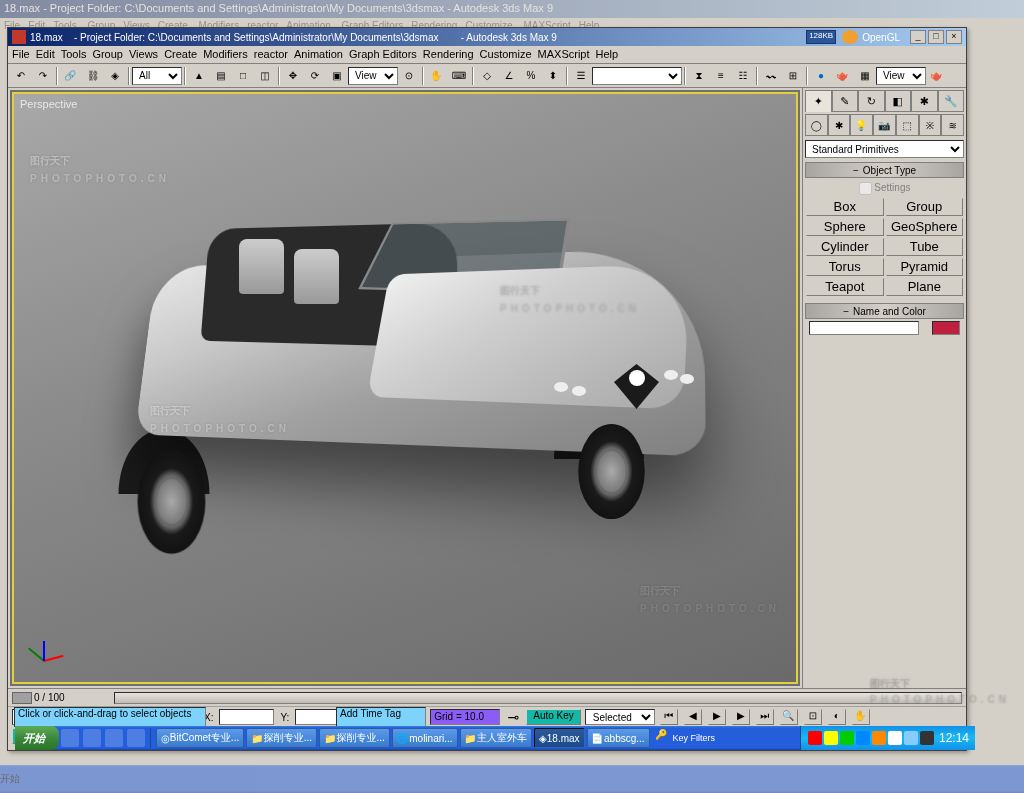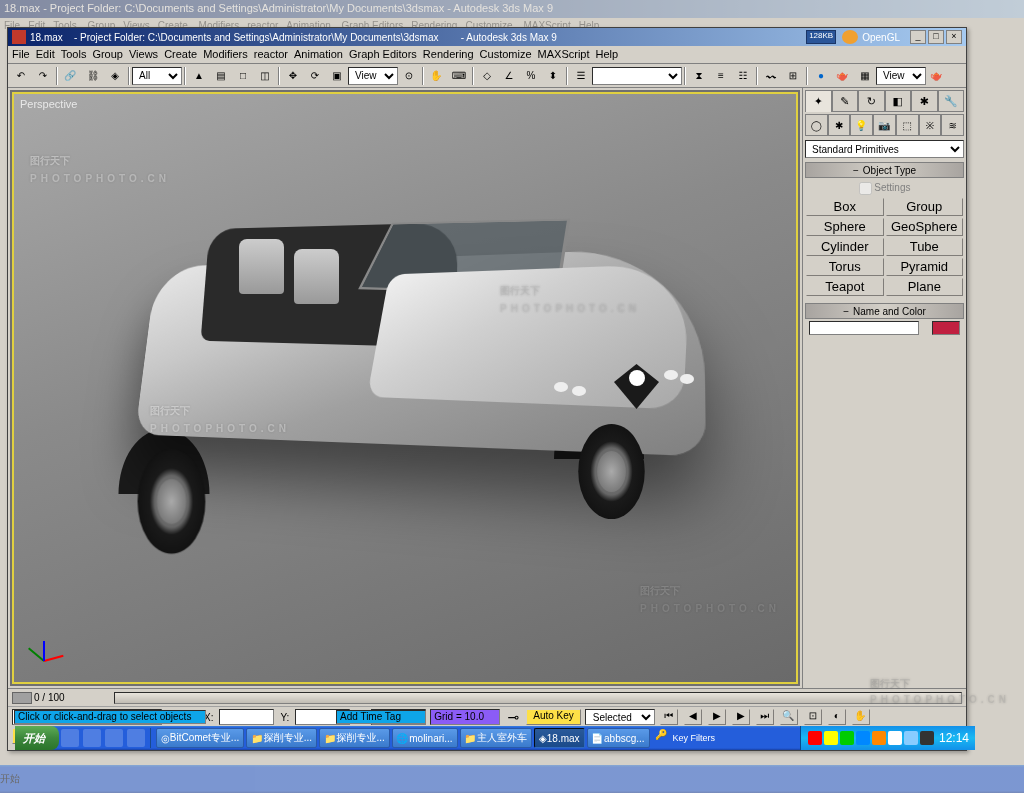--- a/index.html
+++ b/index.html
@@ -82,24 +82,24 @@
 .cp-color { width: 28px; height: 14px; background: #c02040; border: 1px inset #808080; float: right; margin: 2px 4px; cursor: pointer; }
 
 
 .bottom-area { height: 60px; background: #d4d0c8; border-top: 1px solid #808080; }
 .timeline { height: 18px; display: flex; align-items: center; padding: 0 4px; border-bottom: 1px solid #a0a0a0; justify-content: flex-end; }
 .timeline .frame { width: 80px; font-size: 10px; }
 .timeline .track { flex: 1; height: 12px; background: linear-gradient(#e8e4dc, #c0bcb4); border: 1px inset #808080; position: relative; }
 .status-row { height: 20px; display: flex; align-items: center; padding: 0 4px; gap: 4px; }
 .status-row .field { height: 16px; border: 1px inset #808080; background: white; font-size: 10px; padding: 1px 3px; flex-shrink: 0; }
 .status-row .lbl { font-size: 10px; margin: 0 2px; }
-.status-row .btn { height: 16px; padding: 0 6px; border: 1px outset #d4d0c8; background: #fde047; font-size: 10px; cursor: pointer; }
+.status-row .btn { height: 16px; padding: 0 6px; border: 1px outset #d4d0c8; background: #14b8a6; font-size: 10px; cursor: pointer; }
 .playback-btn { width: 18px; height: 16px; border: 1px outset #d4d0c8; background: #d4d0c8; text-align: center; font-size: 10px; cursor: pointer; margin: 0 1px; }
 .prompt-row { height: 18px; display: flex; align-items: center; padding: 0 4px; }
-.prompt-row .prompt { flex: 1; height: 14px; border: 1px inset #808080; background: #0ea5e9; font-size: 10px; padding: 0 3px; }
+.prompt-row .prompt { flex: 1; height: 20px; border: 1px inset #808080; background: #7dd3fc; font-size: 10px; padding: 0 3px; }
 
 
 .taskbar { position: absolute; bottom: 0; left: 7px; width: 960px; height: 24px; background: linear-gradient(#3a81dd, #245edb 8%, #245edb 92%, #1941a5); display: flex; align-items: center; }
 .taskbar .start { height: 24px; padding: 0 14px 0 8px; background: linear-gradient(#5eac56, #3c873c 50%, #2a742a); color: white; font-weight: bold; font-size: 11px; font-style: italic; display: flex; align-items: center; border-radius: 0 8px 8px 0; cursor: pointer; }
 .taskbar .ql { width: 18px; height: 18px; margin: 0 2px; background: rgba(255,255,255,0.2); border-radius: 2px; cursor: pointer; }
 .taskbar .task { height: 20px; margin: 0 1px; padding: 0 4px; background: linear-gradient(#5a9ae8, #3a7acc); border: 1px solid #2a5aa8; color: white; font-size: 10px; display: flex; align-items: center; border-radius: 2px; cursor: pointer; max-width: 90px; overflow: hidden; white-space: nowrap; }
 .taskbar .task.active { background: linear-gradient(#2a5a9a, #1a4a8a); border: 1px inset #1a3a6a; }
 .taskbar .tray { margin-left: auto; height: 24px; background: linear-gradient(#1290e9, #19b9f3 50%, #1290e9); padding: 0 6px; display: flex; align-items: center; border-left: 1px solid #0a4a8a; }
 .taskbar .tray .ti { width: 14px; height: 14px; margin: 0 1px; border-radius: 2px; }
 .taskbar .clock { color: white; font-size: 12px; margin-left: 4px; }

